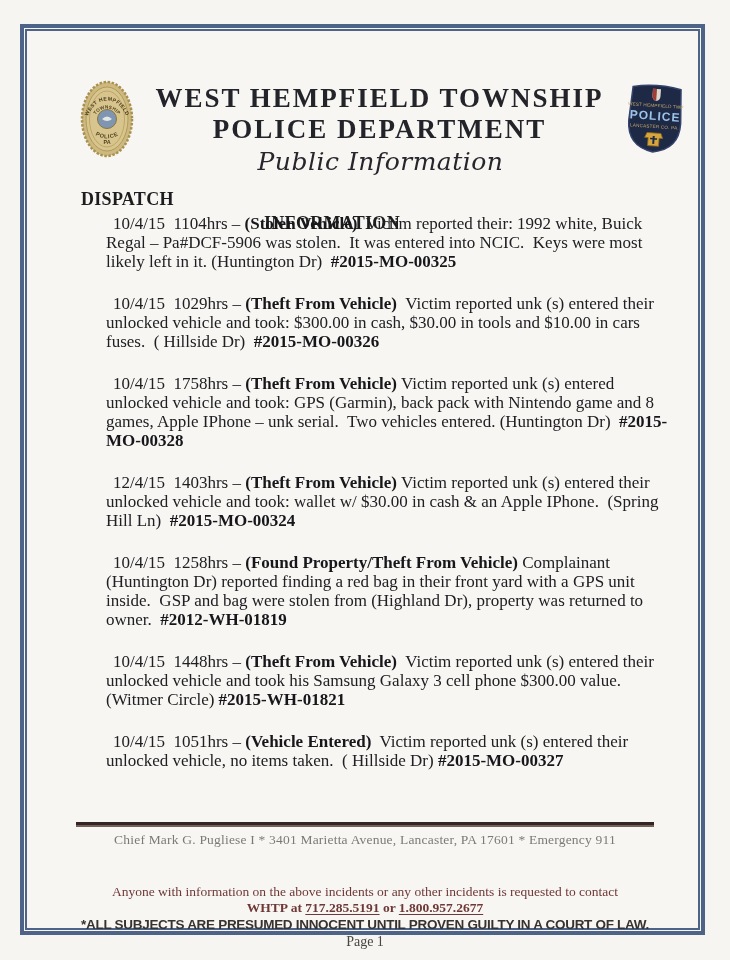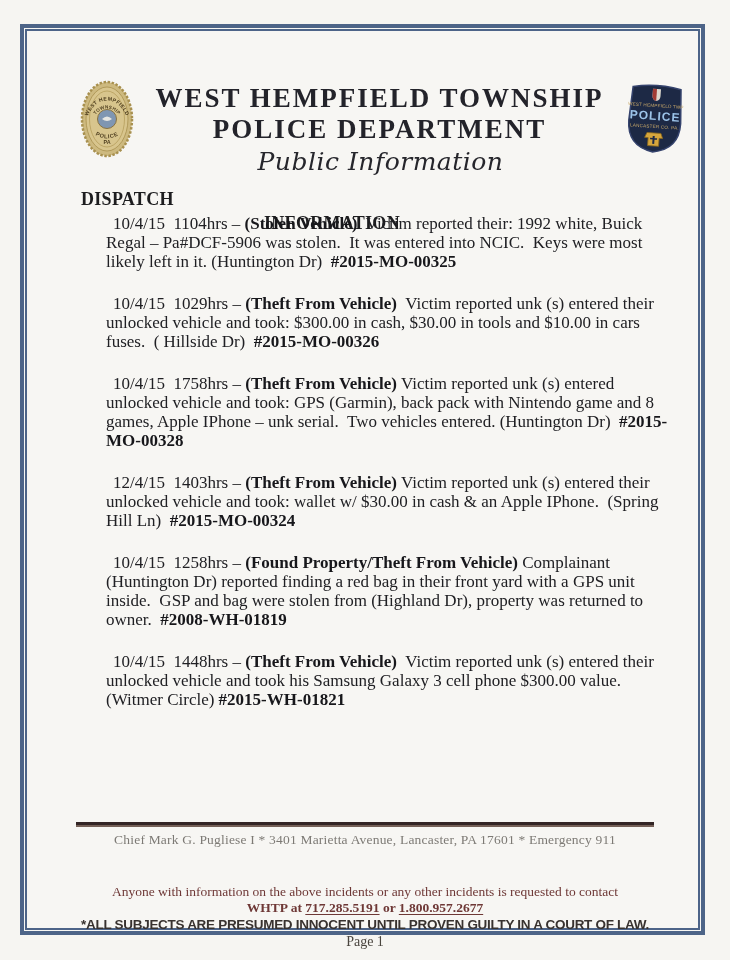--- a/index.html
+++ b/index.html
@@ -110,22 +110,23 @@
     </svg>
 
     <span class="col-head dispatch">DISPATCH</span>
     <span class="col-head information">INFORMATION</span>
 
     <div class="entries">
       <p class="entry"><span>10/4/15  1104hrs – </span><b>(Stolen Vehicle)</b><span>  Victim reported their: 1992 white, Buick Regal – Pa#DCF-5906 was stolen.  It was entered into NCIC.  Keys were most likely left in it. (Huntington Dr)  </span><b>#2015-MO-00325</b></p>
       <p class="entry"><span>10/4/15  1029hrs – </span><b>(Theft From Vehicle)</b><span>  Victim reported unk (s) entered their unlocked vehicle and took: $300.00 in cash, $30.00 in tools and $10.00 in cars fuses.  ( Hillside Dr)  </span><b>#2015-MO-00326</b></p>
       <p class="entry"><span>10/4/15  1758hrs – </span><b>(Theft From Vehicle)</b><span> Victim reported unk (s) entered unlocked vehicle and took: GPS (Garmin), back pack with Nintendo game and 8 games, Apple IPhone – unk serial.  Two vehicles entered. (Huntington Dr)  </span><b>#2015-MO-00328</b></p>
       <p class="entry"><span>12/4/15  1403hrs – </span><b>(Theft From Vehicle)</b><span> Victim reported unk (s) entered their unlocked vehicle and took: wallet w/ $30.00 in cash &amp; an Apple IPhone.  (Spring Hill Ln)  </span><b>#2015-MO-00324</b></p>
-      <p class="entry"><span>10/4/15  1258hrs – </span><b>(Found Property/Theft From Vehicle)</b><span> Complainant (Huntington Dr) reported finding a red bag in their front yard with a GPS unit inside.  GSP and bag were stolen from (Highland Dr), property was returned to owner.  </span><b>#2008-WH-01819</b></p>
+      <p class="entry"><span>10/4/15  1258hrs – </span><b>(Found Property/Theft From Vehicle)</b><span> Complainant (Huntington Dr) reported finding a red bag in their front yard with a GPS unit inside.  GSP and bag were stolen from (Highland Dr), property was returned to owner.  </span><b>#2012-WH-01819</b></p>
       <p class="entry"><span>10/4/15  1448hrs – </span><b>(Theft From Vehicle)</b><span>  Victim reported unk (s) entered their unlocked vehicle and took his Samsung Galaxy 3 cell phone $300.00 value. (Witmer Circle) </span><b>#2015-WH-01821</b></p>
+      <p class="entry"><span>10/4/15  1051hrs – </span><b>(Vehicle Entered)</b><span>  Victim reported unk (s) entered their unlocked vehicle, no items taken.  ( Hillside Dr) </span><b>#2015-MO-00327</b></p>
     </div>
 
     <div class="footer">
       <div class="footer-rule"></div>
       <div class="f-contact">Chief Mark G. Pugliese I   *   3401 Marietta Avenue, Lancaster, PA 17601   *   Emergency 911</div>
       <div class="f-request">Anyone with information on the above incidents or any other incidents is requested to contact</div>
       <div class="f-phones"><span>WHTP at </span><span class="phone">717.285.5191</span><span> or </span><span class="phone">1.800.957.2677</span></div>
       <div class="f-disclaimer">*ALL SUBJECTS ARE PRESUMED INNOCENT UNTIL PROVEN GUILTY IN A COURT OF LAW.</div>
       <div class="f-page">Page 1</div>
     </div>

